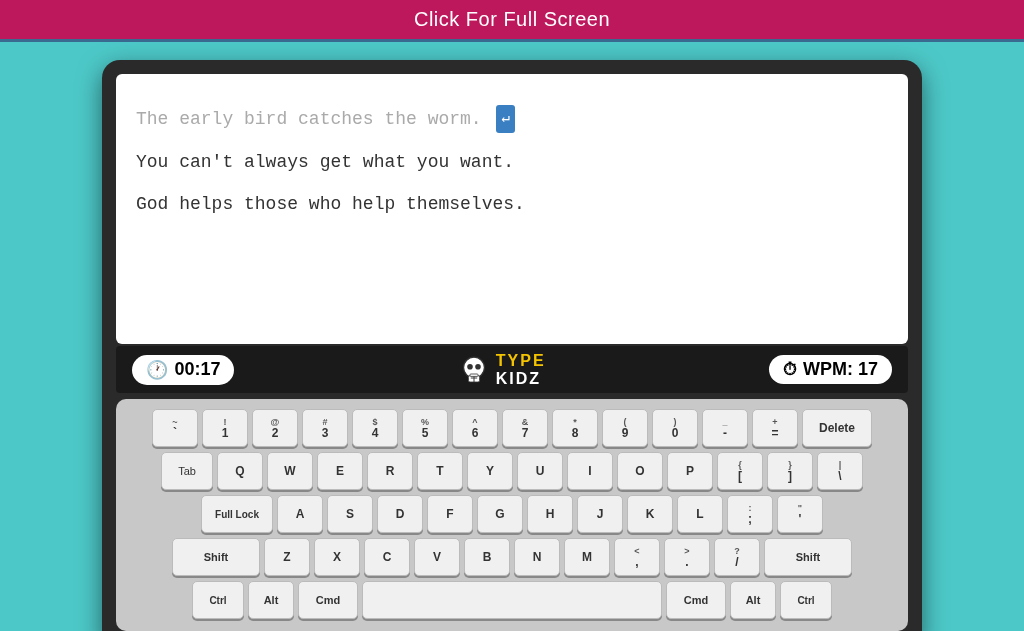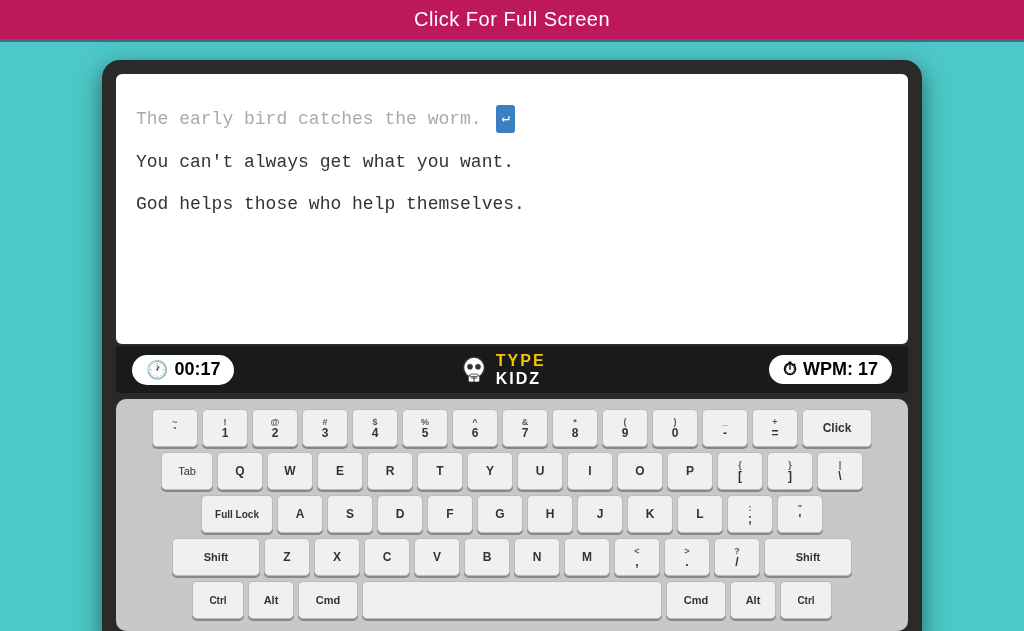--- a/index.html
+++ b/index.html
@@ -287,21 +287,21 @@
             <span class="main-char">0</span>
         </div>
         <div class="key key-std">
           <span class="top-char">_</span>
             <span class="main-char">-</span>
         </div>
         <div class="key key-std">
           <span class="top-char">+</span>
             <span class="main-char">=</span>
         </div>
-        <div class="key key-wide-del" style="font-size:12px;font-weight:bold;">Click</div>
+        <div class="key key-wide-del" style="font-size:12px;font-weight:bold;">Delete</div>
       </div>
 
       <div class="key-row">
         <div class="key key-wide-15" style="font-size:11px;font-weight:normal;">Tab</div>
         <div class="key key-std">
             <span class="main-char">Q</span>
           </div>
         <div class="key key-std">
             <span class="main-char">W</span>
           </div>

